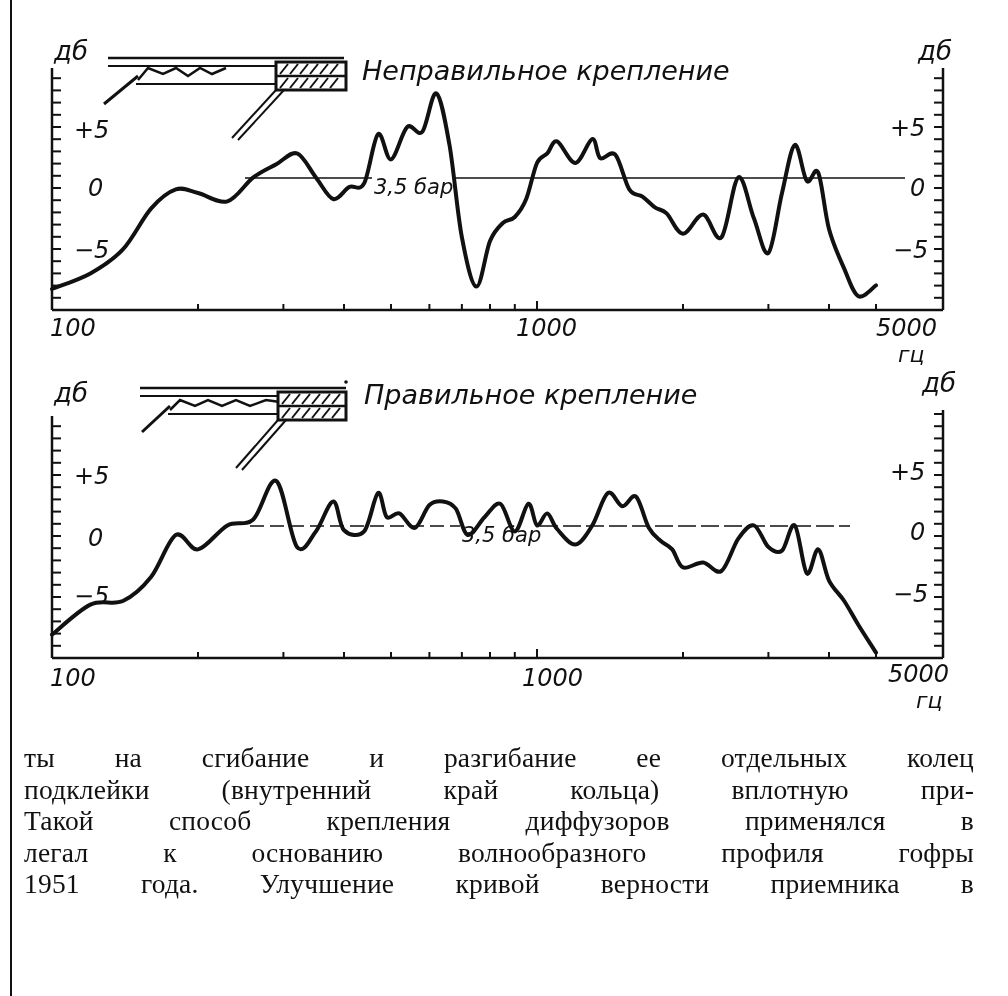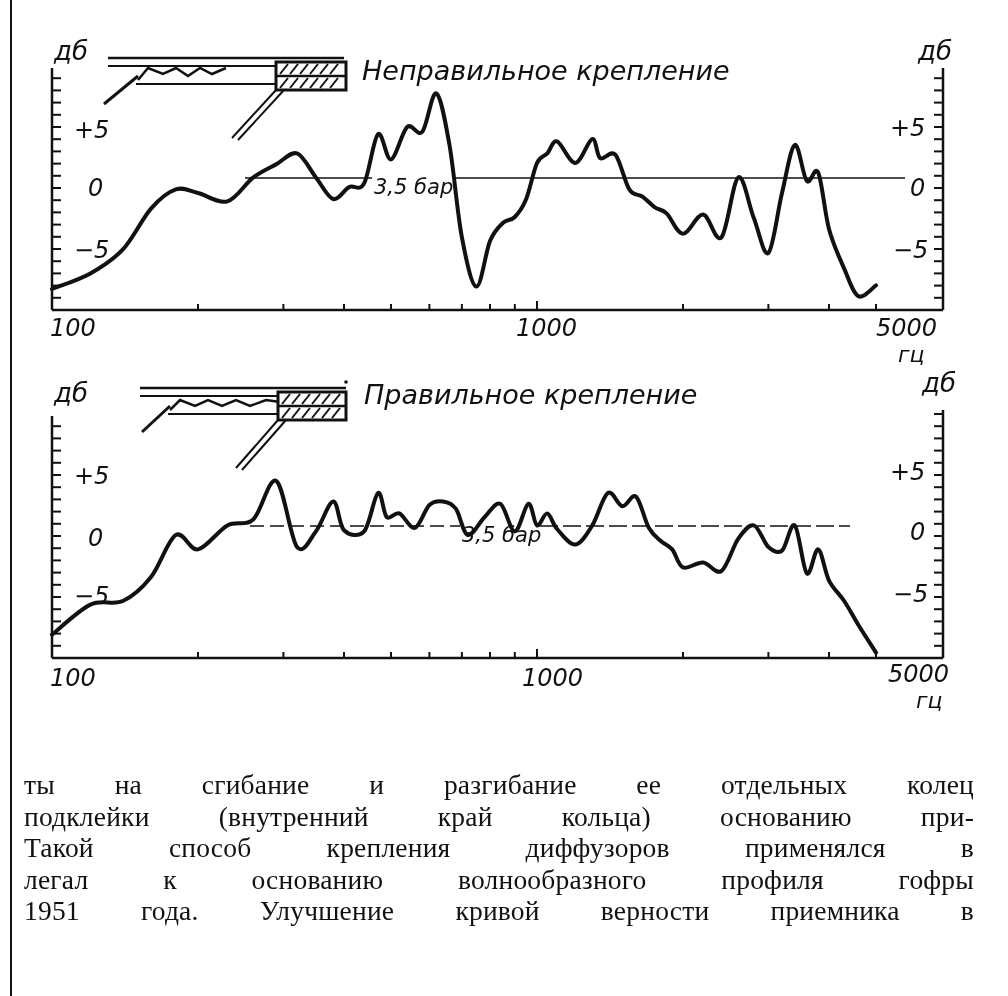--- a/index.html
+++ b/index.html
@@ -4,21 +4,21 @@
   <style>
     html, body { margin: 0; padding: 0; background: #ffffff; }
     body { width: 1008px; height: 996px; position: relative; overflow: hidden; font-family: "Liberation Serif", serif; color: #111; }
     .leftrule { position: absolute; left: 10px; top: 0; width: 2px; height: 996px; background: #111; }
     svg.figure { position: absolute; left: 0; top: 0; }
     .lbl { font-family: "DejaVu Sans", sans-serif; font-style: italic; fill: #111; }
     .ax { stroke: #111; stroke-width: 2.5; fill: none; }
     .tick { stroke: #111; stroke-width: 2; }
     .curve { stroke: #111; stroke-width: 4; fill: none; stroke-linejoin: round; stroke-linecap: round; }
     .ref { stroke: #111; stroke-width: 1.5; fill: none; }
-    .body-text { position: absolute; left: 24px; top: 769px; width: 950px; font-family: "Liberation Serif", serif; font-size: 27.5px; line-height: 31.6px; letter-spacing: 0.2px; }
+    .body-text { position: absolute; left: 24px; top: 742px; width: 950px; font-family: "Liberation Serif", serif; font-size: 27.5px; line-height: 31.6px; letter-spacing: 0.2px; }
     .body-text div { white-space: nowrap; text-align: justify; text-align-last: justify; }
   </style>
 </head>
 <body>
 
 <div class="leftrule"></div>
 
 <svg class="figure" width="1008" height="740" viewBox="0 0 1008 740">
 
   <g>
@@ -232,17 +232,17 @@
       <circle cx="206" cy="-6" r="1.8" fill="#111"></circle>
       <line x1="30" y1="18" x2="2" y2="44" stroke="#111" stroke-width="3"></line>
       <line x1="138" y1="32" x2="96" y2="80" stroke="#111" stroke-width="2"></line>
       <line x1="146" y1="32" x2="102" y2="82" stroke="#111" stroke-width="2"></line>
     </g>
   </g>
 </svg>
 
 <div class="body-text">
   <div>ты на сгибание и разгибание ее отдельных колец</div>
-  <div>подклейки (внутренний край кольца) основанию при-</div>
+  <div>подклейки (внутренний край кольца) вплотную при-</div>
   <div>Такой способ крепления диффузоров применялся в</div>
   <div>легал к основанию волнообразного профиля гофры</div>
   <div>1951 года. Улучшение кривой верности приемника в</div>
 </div>
 
 </body></html>

